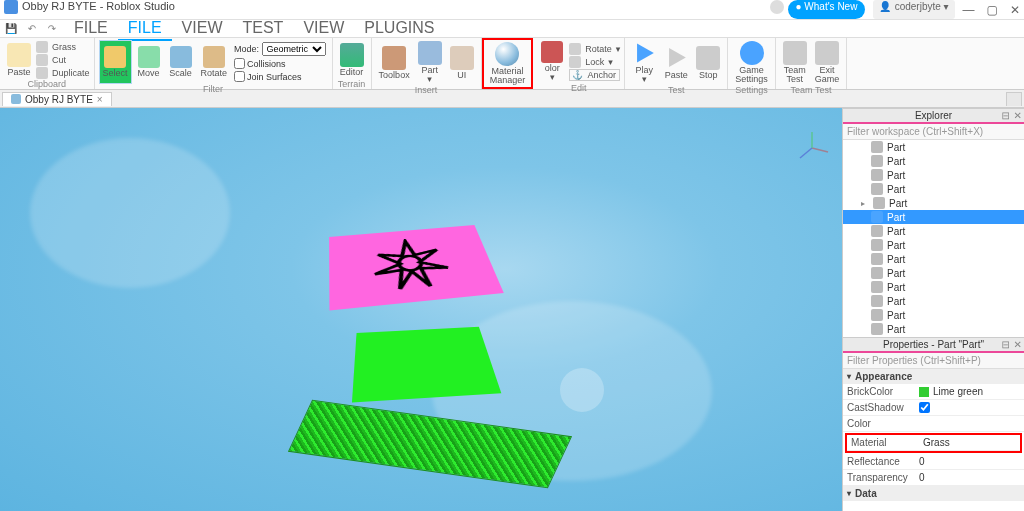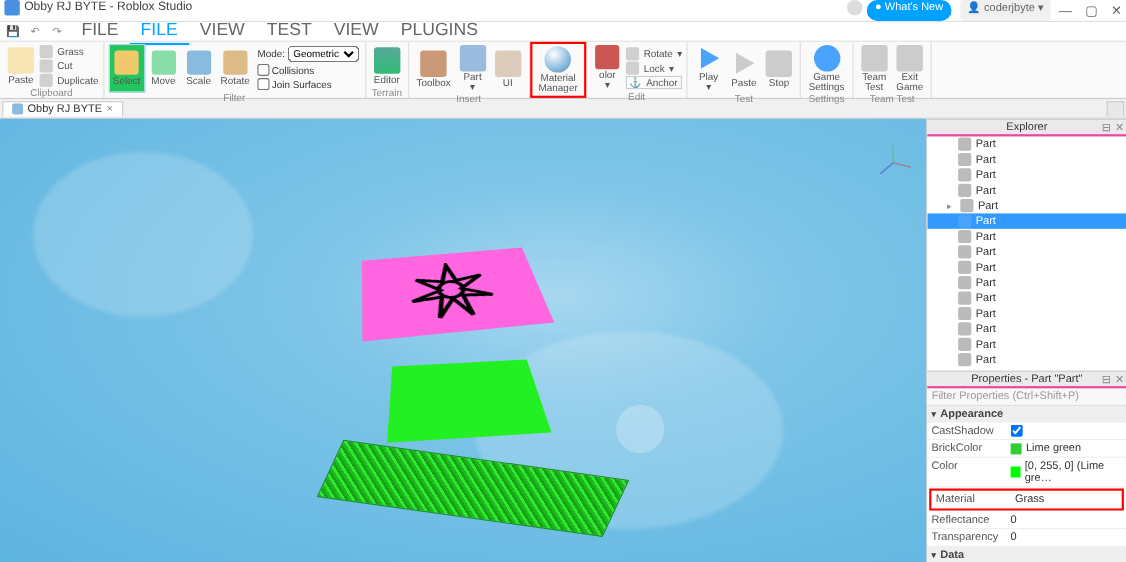--- a/index.html
+++ b/index.html
@@ -309,20 +309,21 @@
         </svg>
     </div>
   </div>
 
   <div class="sidepanels">
     <div class="panel-header">
       <span>Explorer</span>
       <span class="pin">⊟</span>
       <span class="xx">✕</span>
     </div>
+    <div class="panel-filter">Filter workspace (Ctrl+Shift+X)</div>
     <div class="explorer-list" id="explorer-list">
         <div class="tree-item">
           <span class="picon"></span>
           <span>Part</span>
         </div>
         <div class="tree-item">
           <span class="picon"></span>
           <span>Part</span>
         </div>
         <div class="tree-item">
@@ -384,40 +385,36 @@
       <div class="panel-header">
         <span>Properties - Part "Part"</span>
         <span class="pin">⊟</span>
         <span class="xx">✕</span>
       </div>
       <div class="panel-filter">Filter Properties (Ctrl+Shift+P)</div>
       <div class="props-list">
         <div class="prop-section">
             <span class="caret">▾</span>
             <span>Appearance</span>
-          </div>
-        <div class="prop-row">
-            <div class="key">CastShadow</div>
-            <div class="val">
-              <input type="checkbox" checked="" style="">
-            </div>
           </div>
         <div class="prop-row">
             <div class="key">BrickColor</div>
             <div class="val">
               <span class="swatch" style="background:#32cd32"></span>
               <span>Lime green</span>
             </div>
           </div>
         <div class="prop-row">
+            <div class="key">CastShadow</div>
+            <div class="val">
+              <input type="checkbox" checked="" style="">
+            </div>
+          </div>
+        <div class="prop-row">
             <div class="key">Color</div>
-            <div class="val">
-              <span class="swatch" style="background:#00ff00"></span>
-              <span>[0, 255, 0] (Lime gre…</span>
-            </div>
           </div>
         <div class="prop-highlight">
           <div class="prop-row">
               <div class="key">Material</div>
               <div class="val">Grass</div>
             </div>
         </div>
         <div class="prop-row">
             <div class="key">Reflectance</div>
             <div class="val">0</div>

